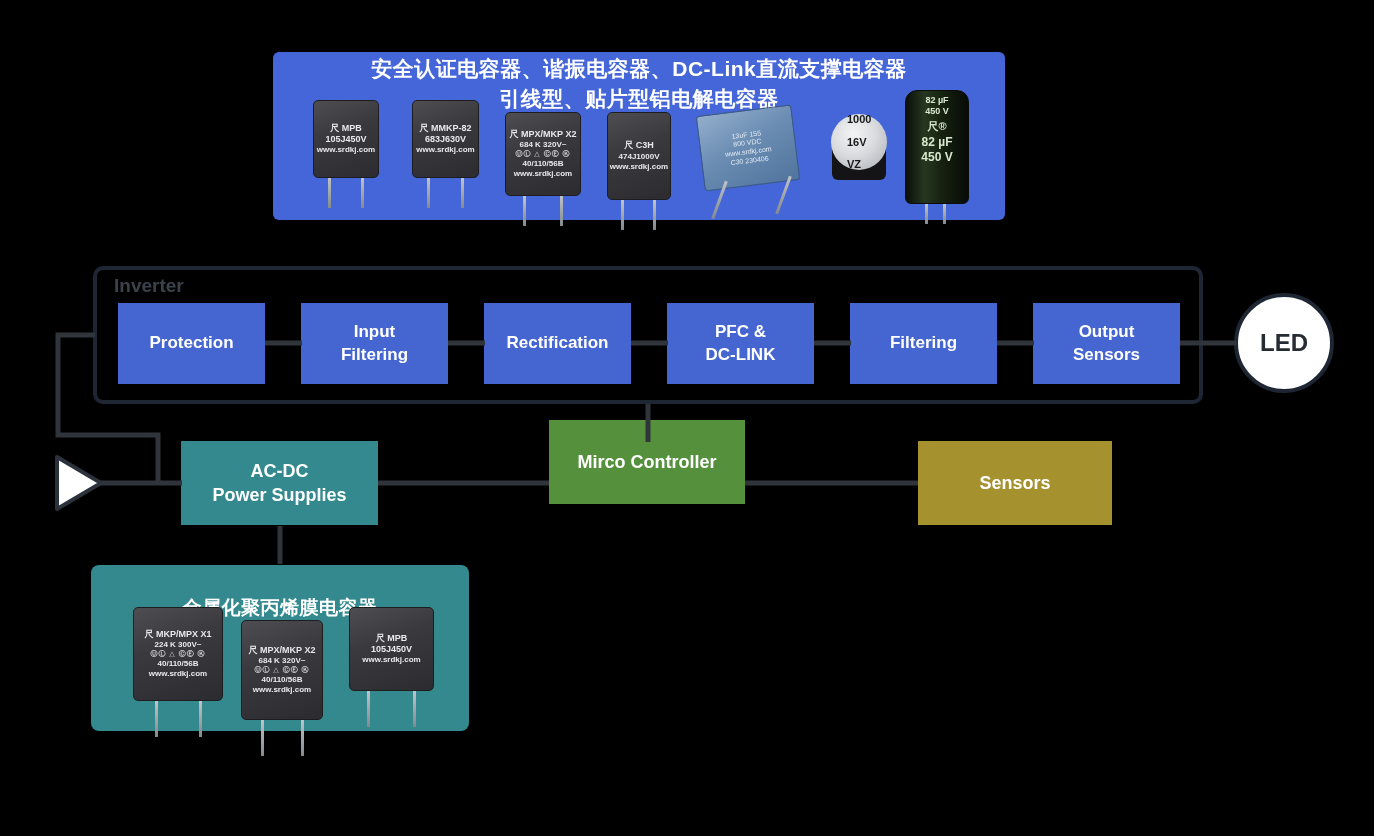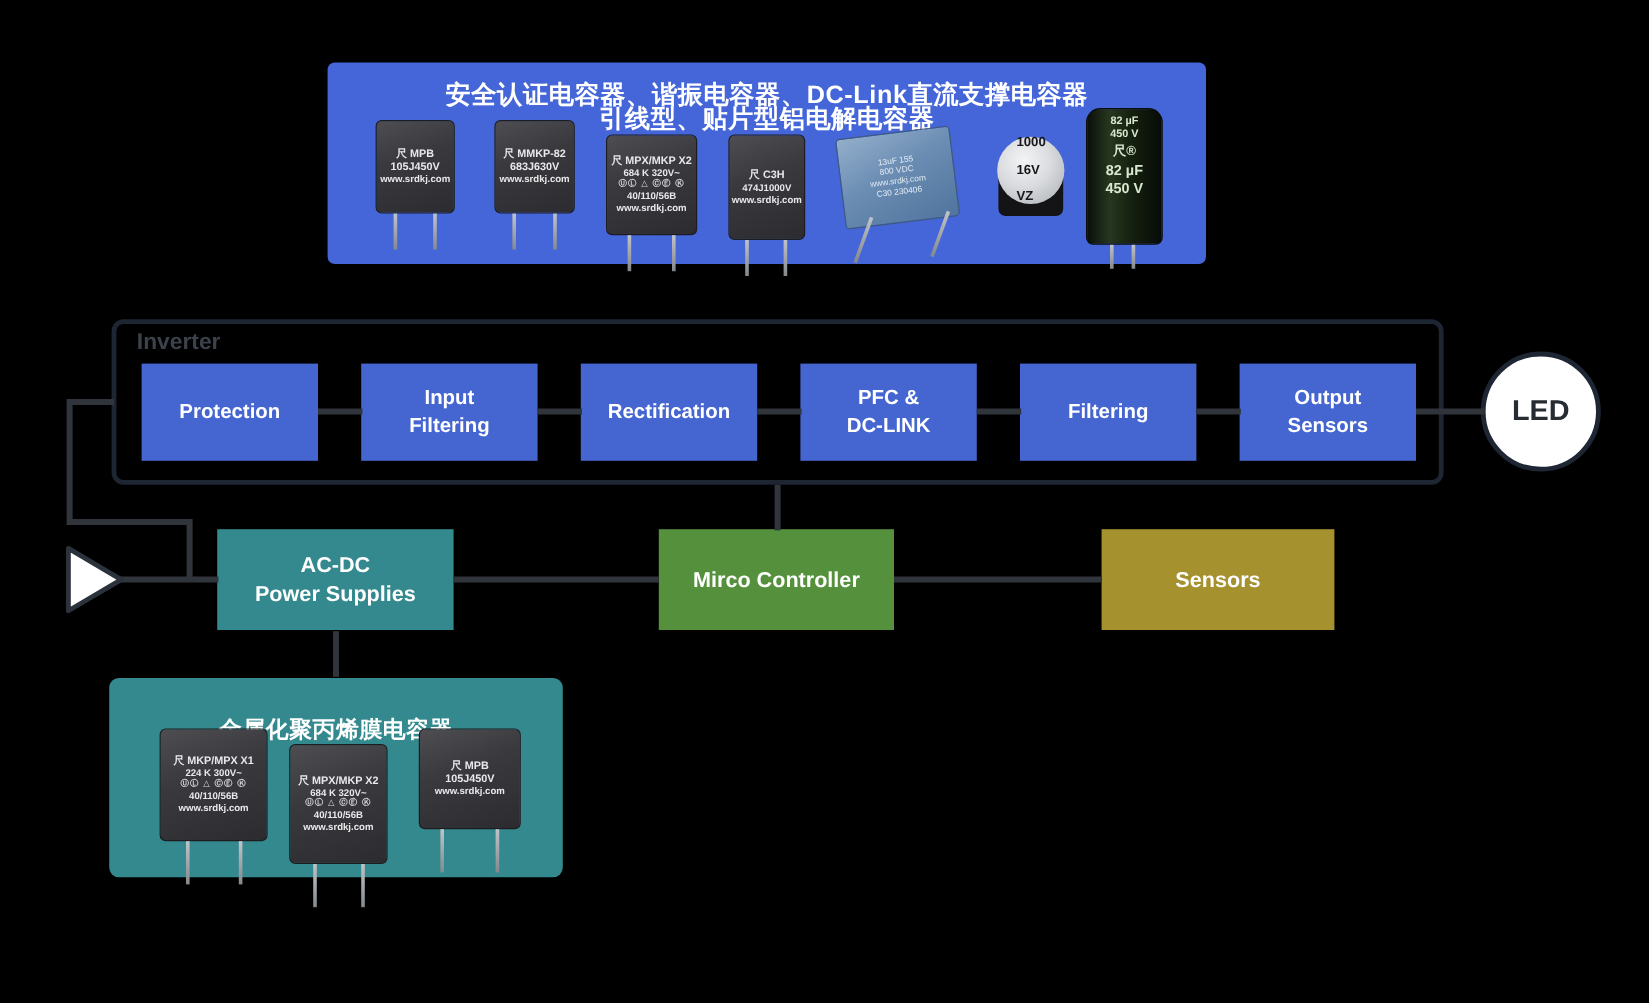--- a/index.html
+++ b/index.html
@@ -5,36 +5,36 @@
   html,body{margin:0;padding:0;background:#000;}
   .stage{position:relative;width:1374px;height:836px;background:#000;
          font-family:"Liberation Sans","DejaVu Sans",sans-serif;overflow:hidden;}
 
   
   .banner{position:absolute;border-radius:6px;}
   .banner.top{left:273px;top:52px;width:732px;height:168px;background:#4566d8;}
   .banner.bottom{left:91px;top:565px;width:378px;height:166px;background:#33898d;border-radius:8px;}
   .banner-title{position:absolute;left:0;width:100%;text-align:center;color:#ffffff;
                 font-weight:bold;letter-spacing:.5px;}
-  .banner.top .t1{top:13px;font-size:21px;}
+  .banner.top .t1{top:3px;font-size:21px;}
   .banner.top .t2{top:33px;font-size:21px;}
   .banner.bottom .t1{top:6px;font-size:19px;}
   .banner.bottom .t2{top:30px;font-size:19px;}
 
   
   .frame{position:absolute;left:93px;top:266px;width:1110px;height:138px;
          border:4px solid #1e2634;border-radius:10px;box-sizing:border-box;}
   .frame-label{position:absolute;left:17px;top:5px;color:#3c424b;font-size:19px;font-weight:bold;}
 
   
   .block{position:absolute;display:flex;align-items:center;justify-content:center;
          color:#ffffff;font-weight:bold;text-align:center;white-space:pre-line;line-height:1.35;}
   .block.blue{background:#4565d1;width:147px;height:81px;top:303px;font-size:17px;}
   .block.teal{background:#33898d;left:181px;top:441px;width:197px;height:84px;font-size:18px;}
-  .block.green{background:#55913d;left:549px;top:441px;width:196px;height:84px;font-size:18px;}
+  .block.green{background:#55913d;left:549px;top:420px;width:196px;height:84px;font-size:18px;}
   .block.olive{background:#a6912f;left:918px;top:441px;width:194px;height:84px;font-size:18px;}
 
   
   .led{position:absolute;left:1234px;top:293px;width:100px;height:100px;border-radius:50%;
        background:#ffffff;border:4px solid #1e2634;box-sizing:border-box;
        display:flex;align-items:center;justify-content:center;
        color:#272c33;font-size:24px;font-weight:bold;}
 
   
   svg.wires{position:absolute;left:0;top:0;pointer-events:none;}

